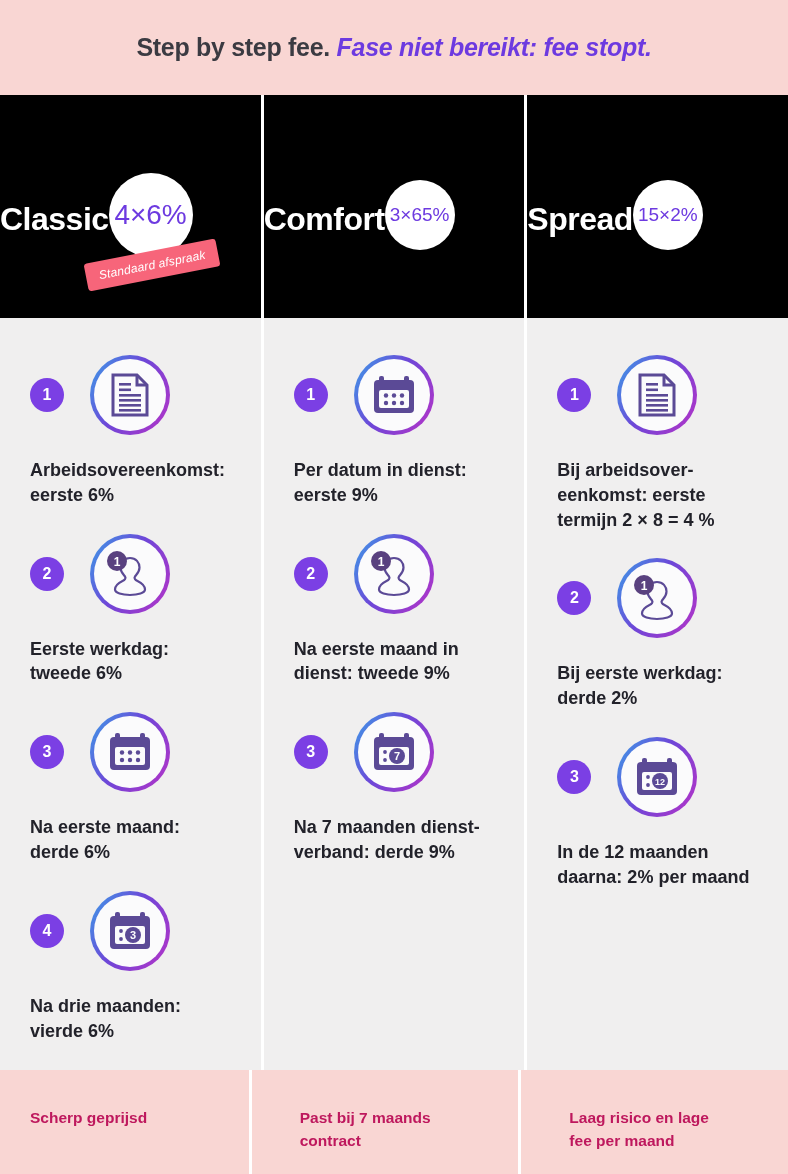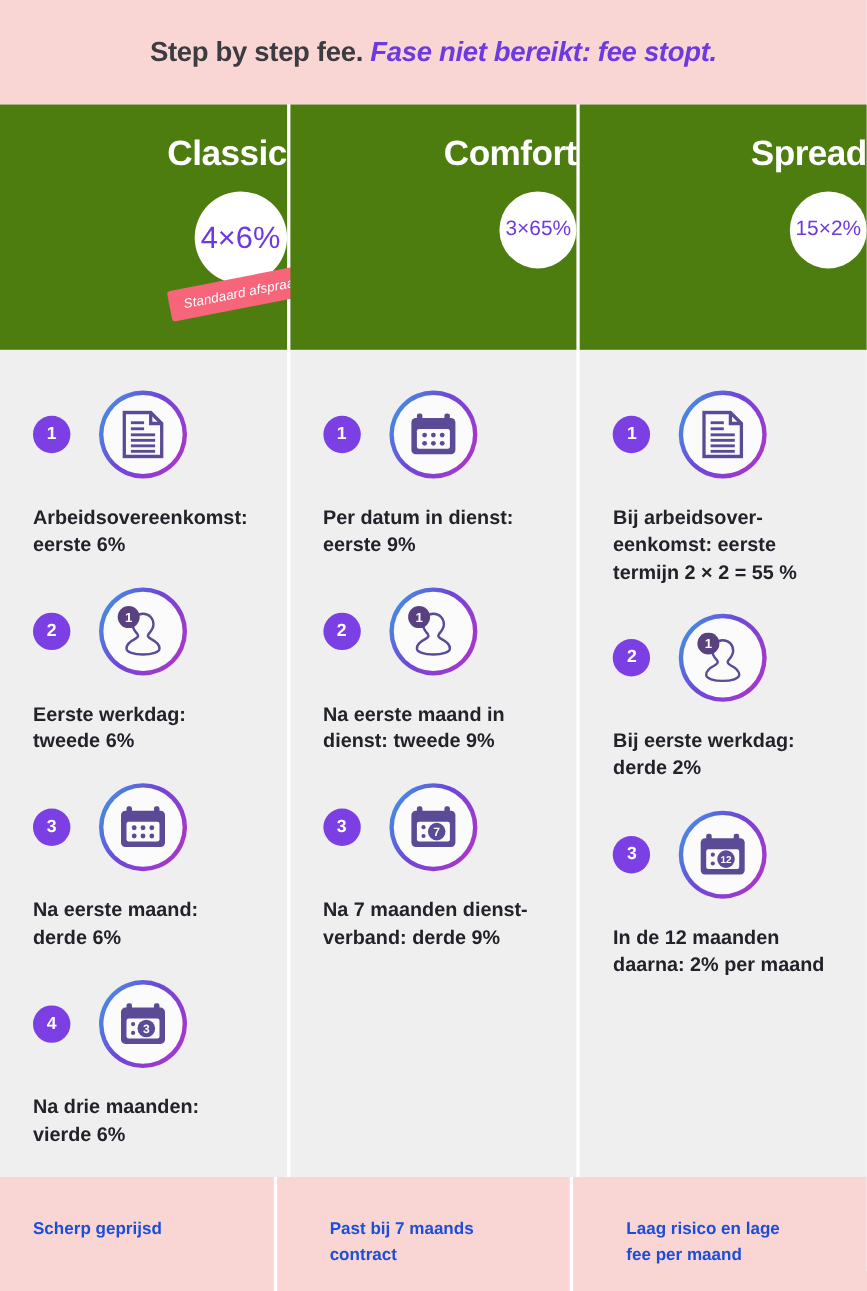--- a/index.html
+++ b/index.html
@@ -48,24 +48,24 @@
   
   .plans-header {
     height: 223px;
     display: flex;
     flex: 0 0 auto;
     background: #ffffff;
   }
   .plan-head {
     position: relative;
     flex: 1 1 0;
-    background: #4d7c0f;
-    display: flex;
-    flex-direction: column;
-    align-items: flex-end;
+    background: #000000;
+    display: flex;
+    flex-direction: row;
+    align-items: center;
     overflow: visible;
   }
   .plan-head + .plan-head {
     margin-left: 3px;
   }
   .plan-name {
     margin-top: 26px;
     font-size: 32px;
     font-weight: bold;
     color: #ffffff;
@@ -191,21 +191,21 @@
     padding: 36px 30px 0 30px;
     box-sizing: border-box;
   }
   .footer-col + .footer-col {
     margin-left: 3px;
     padding-left: 48px;
   }
   .footer-text {
     font-size: 15.5px;
     font-weight: bold;
-    color: #1d4ed8;
+    color: #be185d;
     line-height: 1.5;
     white-space: pre-line;
   }
 </style>
 </head>
 <body>
 
 <div class="infographic">
 
   <div class="header-band">
@@ -397,21 +397,21 @@
                   <rect x="9" y="21" width="22" height="2.6" fill="#5b4a96"></rect>
                   <rect x="9" y="26" width="22" height="2.6" fill="#5b4a96"></rect>
                   <rect x="9" y="31" width="22" height="2.6" fill="#5b4a96"></rect>
                   <rect x="9" y="36" width="22" height="2.6" fill="#5b4a96"></rect>
                 </svg>
               </div>
             </div>
           </div>
           <div class="step-text">Bij arbeidsover-
 eenkomst: eerste
-termijn  2 × 2 = 55 %</div>
+termijn  2 × 8 = 4 %</div>
         </div>
         <div class="step">
           <div class="step-head">
             <div class="step-num">2</div>
             <div class="step-icon-ring">
               <div class="step-icon-inner">
                 <svg width="52" height="46" viewBox="0 0 52 46">
                   <path d="M26 7 C32 7 35.5 11.5 35.5 16.5 C35.5 21 32.5 23.5 31 25.5 C29.6 27.4 31.5 29 33.5 30 C37.5 32 41 34.5 41 38.5 C41 42 34 44 26 44 C18 44 11 42 11 38.5 C11 34.5 14.5 32 18.5 30 C20.5 29 22.4 27.4 21 25.5 C19.5 23.5 16.5 21 16.5 16.5 C16.5 11.5 20 7 26 7 Z" fill="none" stroke="#5b4a96" stroke-width="2.2"></path>
                   <circle cx="13" cy="10" r="10" fill="#59417f"></circle>
                   <text x="13" y="14.5" text-anchor="middle" font-family="Liberation Sans, sans-serif" font-size="12" font-weight="bold" fill="#ffffff">1</text>

